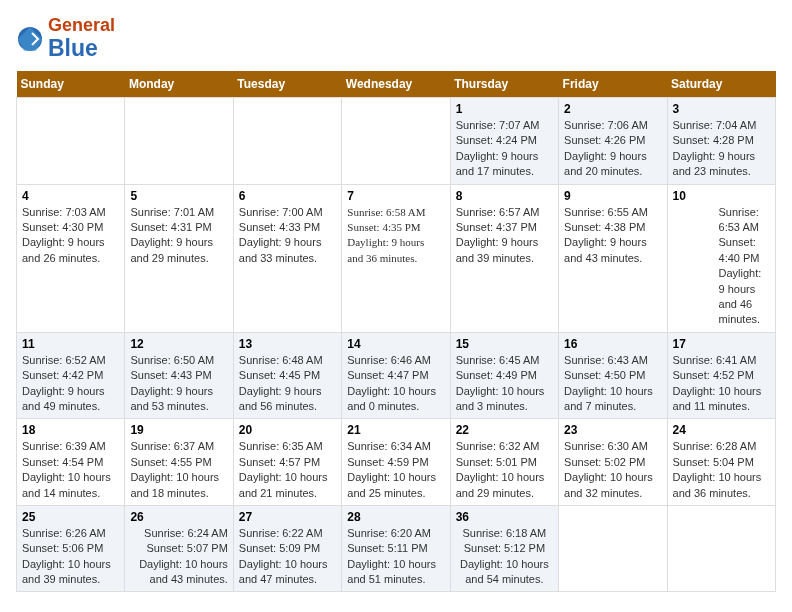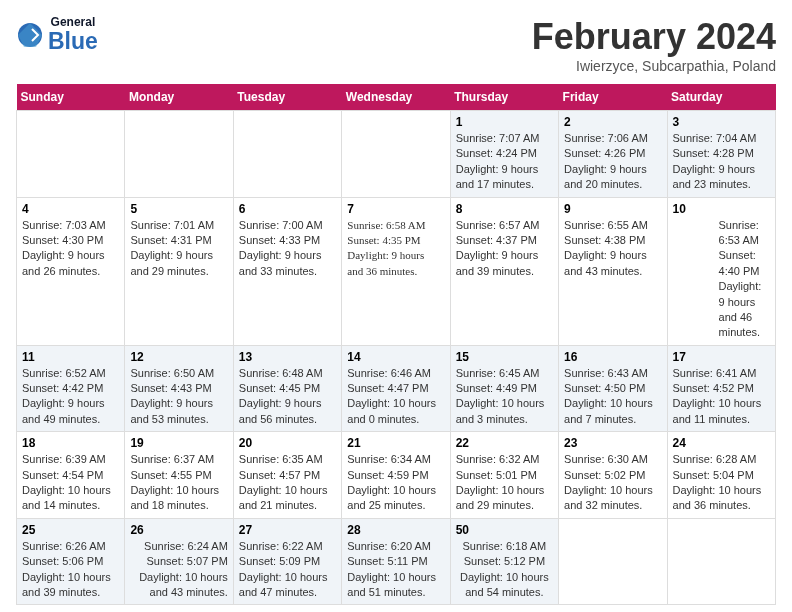--- a/index.html
+++ b/index.html
@@ -19,24 +19,23 @@
     .logo {
       display: flex;
       align-items: center;
     }
     .logo-text {
       display: flex;
       flex-direction: column;
       line-height: 1.1;
     }
     .logo-general {
-      font-size: 12px;
-      font-weight: bold;
-      color: #0f172a;
-      text-align: center;
+      font-size: 18px;
+      font-weight: bold;
+      color: #c2410c;
     }
     .logo-blue {
       font-size: 23px;
       font-weight: bold;
       color: #2a6ab5;
     }
     .logo-icon {
       width: 28px;
       height: 28px;
       margin-right: 4px;
@@ -52,21 +51,21 @@
     .location-title {
       font-size: 14px;
       color: #555;
     }
     table {
       width: 100%;
       border-collapse: collapse;
       font-size: 10px;
     }
     thead tr {
-      background-color: #be185d;
+      background-color: #a16207;
       color: #fff;
       margin-top: 48px;
     }
     thead th {
       padding: 6px 4px;
       text-align: left;
       font-size: 12px;
       font-weight: bold;
     }
     tbody tr {
@@ -103,24 +102,20 @@
   <div class="logo">
     <svg class="logo-icon" viewBox="0 0 28 28">
       <circle cx="14" cy="14" r="12" fill="#2a6ab5"></circle>
       <polygon points="14,2 26,14 20,26 8,26 2,14" fill="#4a9fd5" opacity="0.5"></polygon>
       <path d="M16 8 L22 14 L16 20" fill="none" stroke="#fff" stroke-width="2"></path>
     </svg>
     <div class="logo-text">
       <span class="logo-general">General</span>
       <span class="logo-blue">Blue</span>
     </div>
-  </div>
-  <div class="title-section">
-    <div class="month-title">February 2024</div>
-    <div class="location-title">Iwierzyce, Subcarpathia, Poland</div>
   </div>
 </div>
 
 <table>
   <thead>
     <tr>
       <th>Sunday</th>
       <th>Monday</th>
       <th>Tuesday</th>
       <th>Wednesday</th>
@@ -333,21 +328,21 @@
 and 47 minutes.</div>
         </td>
         <td>
           <span class="day-number">28</span>
           <div class="day-info" style="white-space: pre-line;">Sunrise: 6:20 AM
 Sunset: 5:11 PM
 Daylight: 10 hours
 and 51 minutes.</div>
         </td>
         <td>
-          <span class="day-number">50</span>
+          <span class="day-number">36</span>
           <div class="day-info" style="white-space: pre-line; text-align: center;">Sunrise: 6:18 AM
 Sunset: 5:12 PM
 Daylight: 10 hours
 and 54 minutes.</div>
         </td>
         <td style="background: rgb(255, 255, 255);"></td>
         <td style="background: rgb(255, 255, 255);"></td>
       </tr>
     </tbody>
 </table>

